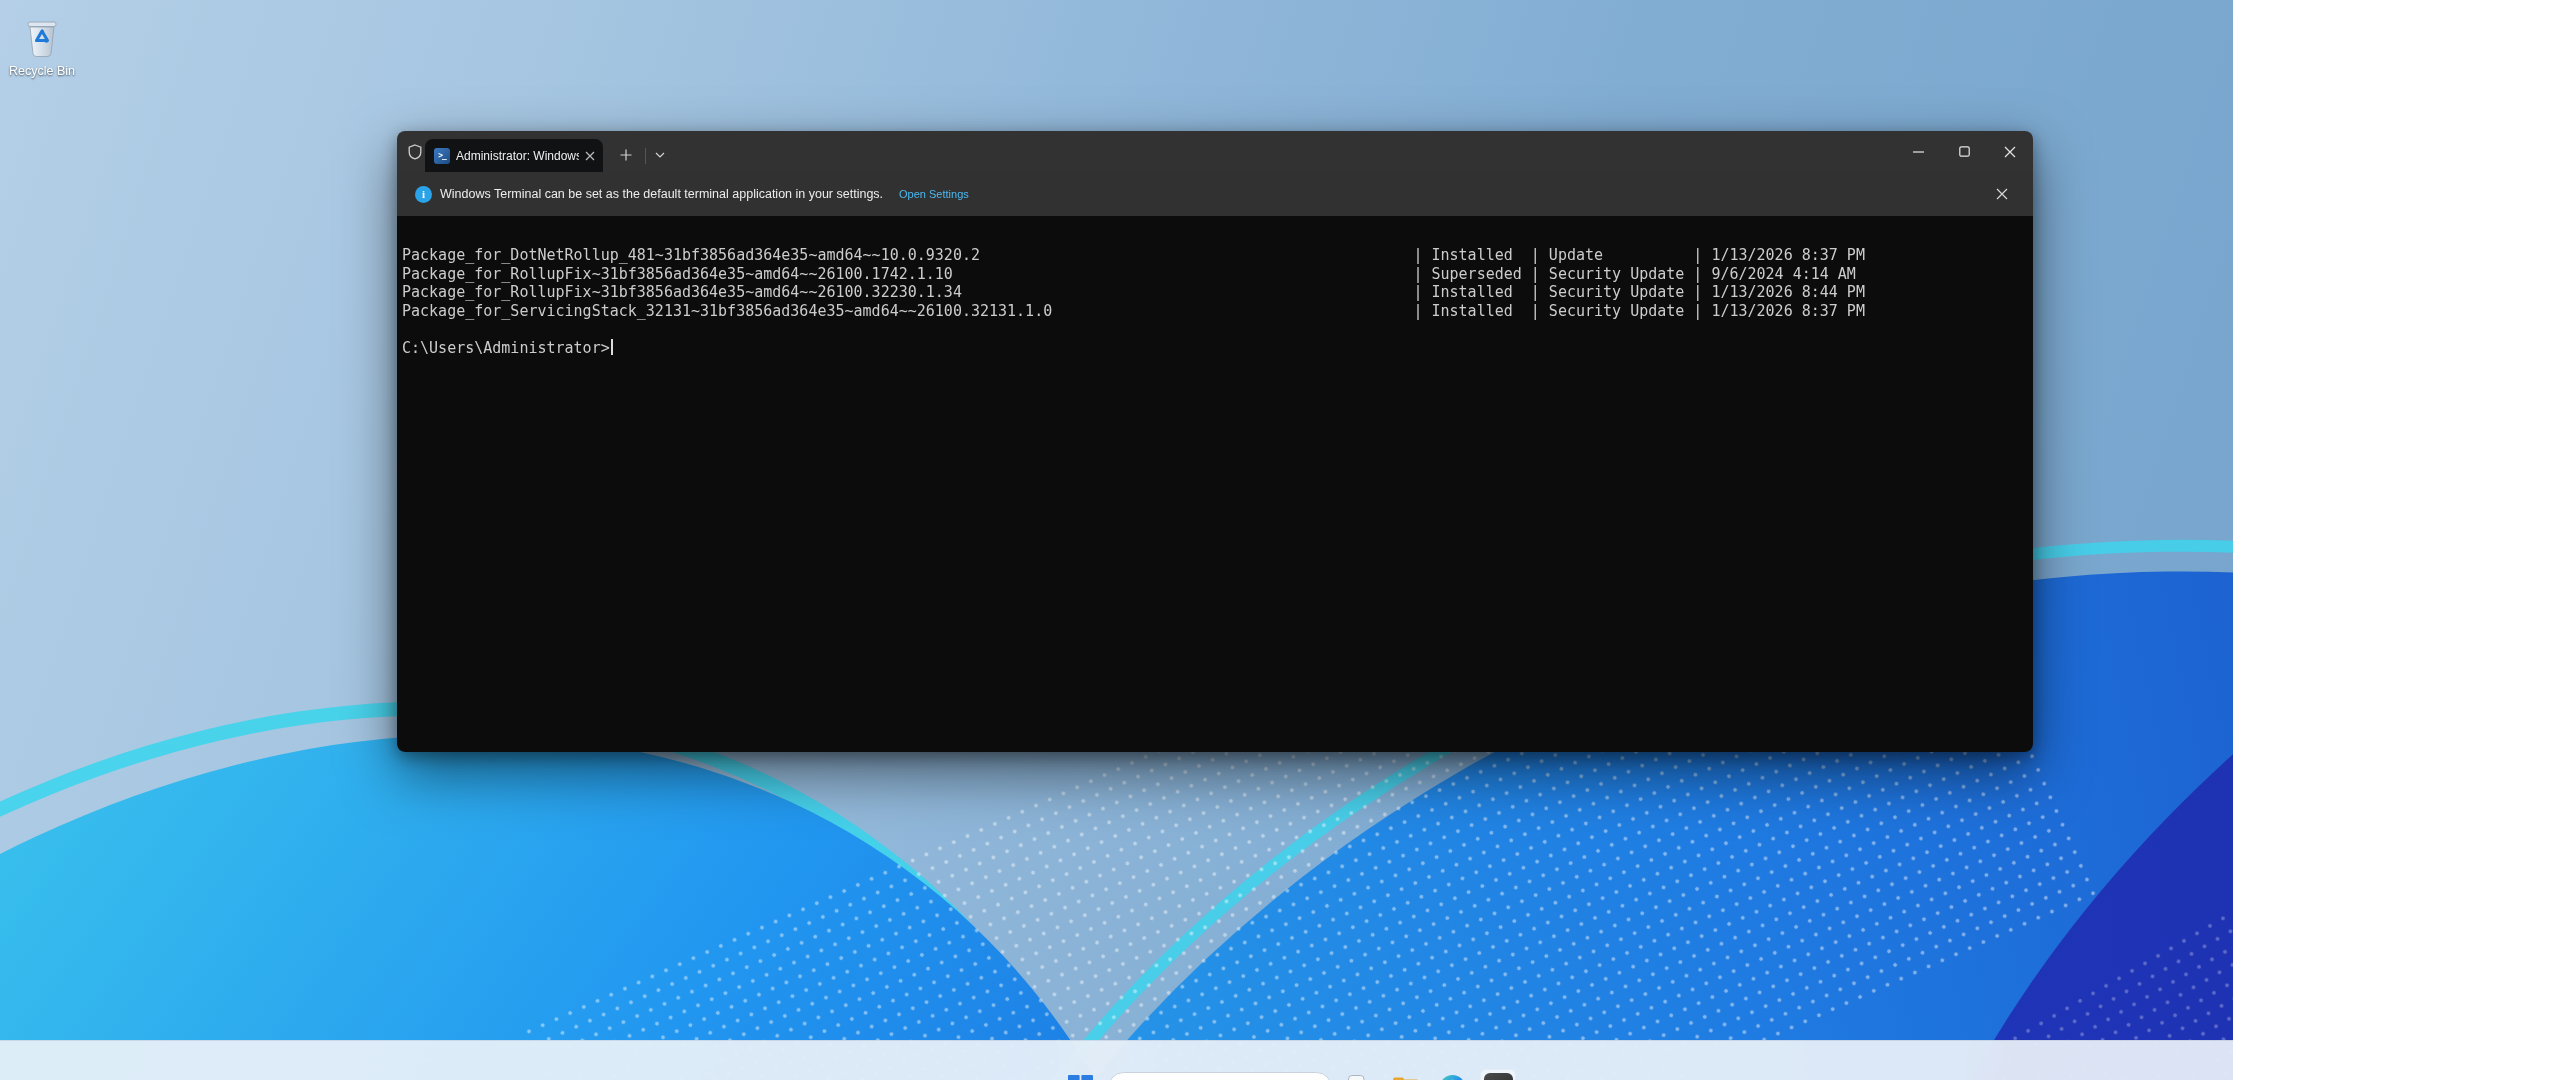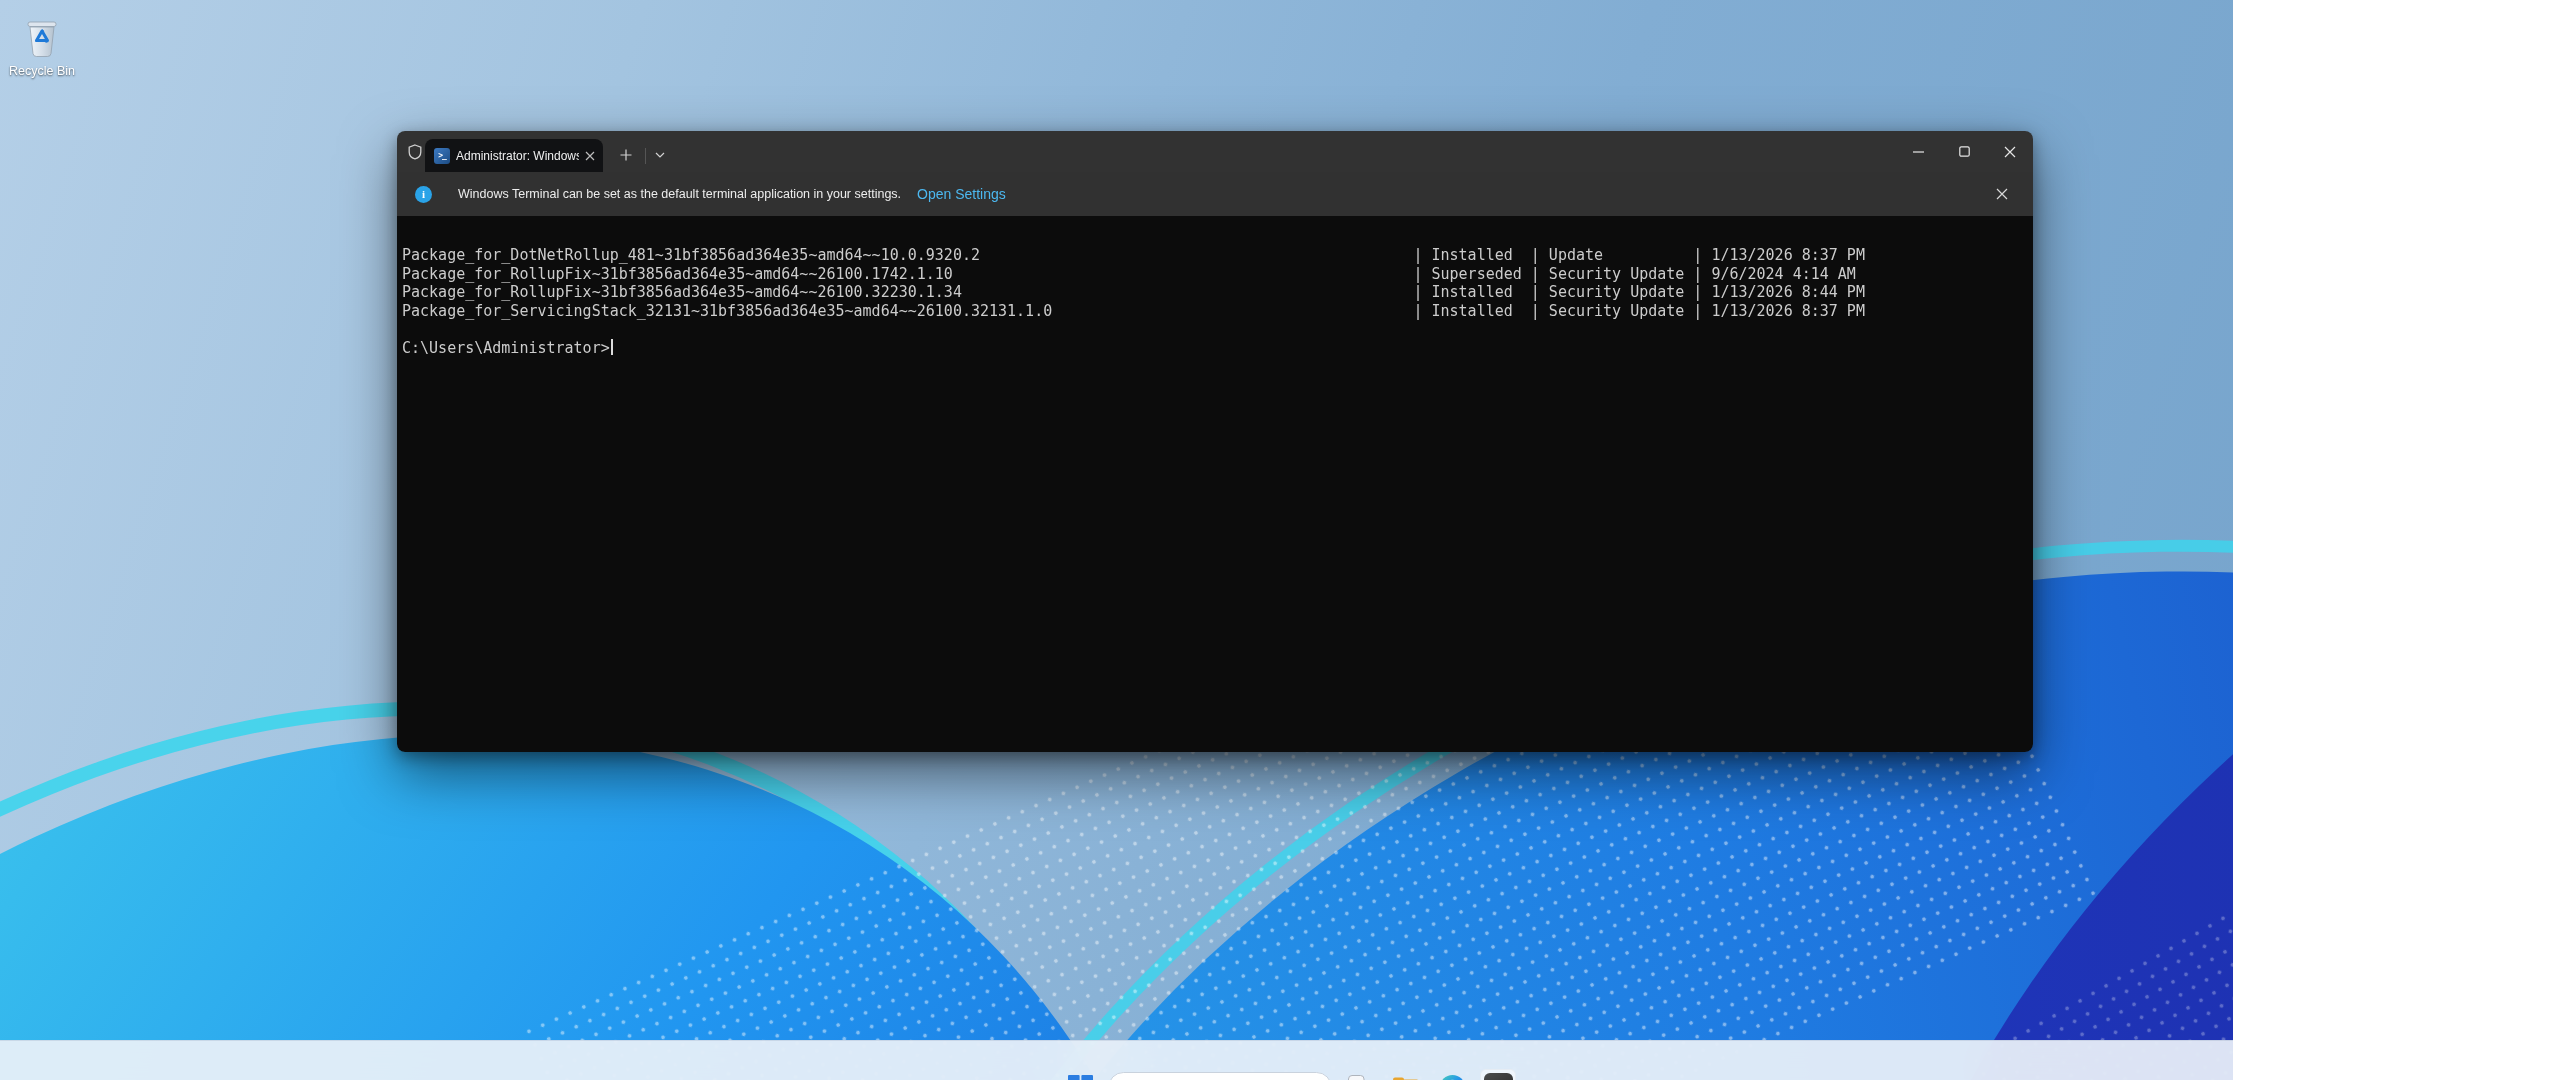--- a/index.html
+++ b/index.html
@@ -34,22 +34,22 @@
   .tab-close, .new-tab-btn, .tab-dd-btn { display:flex; align-items:center; justify-content:center; flex:none; }
   .new-tab-btn { width:30px; height:30px; margin-left:8px; margin-bottom:2px; border-radius:4px; }
   .tab-dd-btn { width:24px; height:30px; margin-bottom:2px; border-radius:4px; }
   .tb-divider { width:1px; height:16px; background:#555; margin:0 2px 8px 4px; }
   .win-controls { position:absolute; right:0; top:0; height:41px; display:flex; }
   .wc-btn { width:46px; height:41px; display:flex; align-items:center; justify-content:center; }
 
   .banner { height:44px; background:#313131; display:flex; align-items:center; padding:0 16px 0 18px; }
   .info-ico { width:17px; height:17px; border-radius:50%; background:#2aa3e8; color:#fff;
     font:bold 11px/17px "Liberation Serif",serif; text-align:center; flex:none; }
-  .banner-text { margin-left:26px; color:#ededed; font-size:12.5px; }
-  .banner-link { margin-left:16px; color:#4cb8f0; font-size:14px; text-decoration:none; cursor:pointer; }
+  .banner-text { margin-left:8px; color:#ededed; font-size:12.5px; }
+  .banner-link { margin-left:16px; color:#4cb8f0; font-size:11px; text-decoration:none; cursor:pointer; }
   .banner-close { margin-left:auto; width:30px; height:30px; display:flex; align-items:center; justify-content:center; }
 
   .term-body { height:536px; background:#0c0c0c; border-radius:0 0 8px 8px; padding:30px 0 0 5px; overflow:hidden; }
   .tline { font:15px/18.6px "DejaVu Sans Mono",monospace; color:#cccccc; white-space:pre; display:flex; }
   .tline span { white-space:pre; }
   .c-name  { width:112ch; flex:none; overflow:hidden; }
   .c-sep   { width:2ch; flex:none; }
   .c-state { width:11ch; flex:none; }
   .c-type  { width:16ch; flex:none; }
   .blank-line { height:18.6px; }

